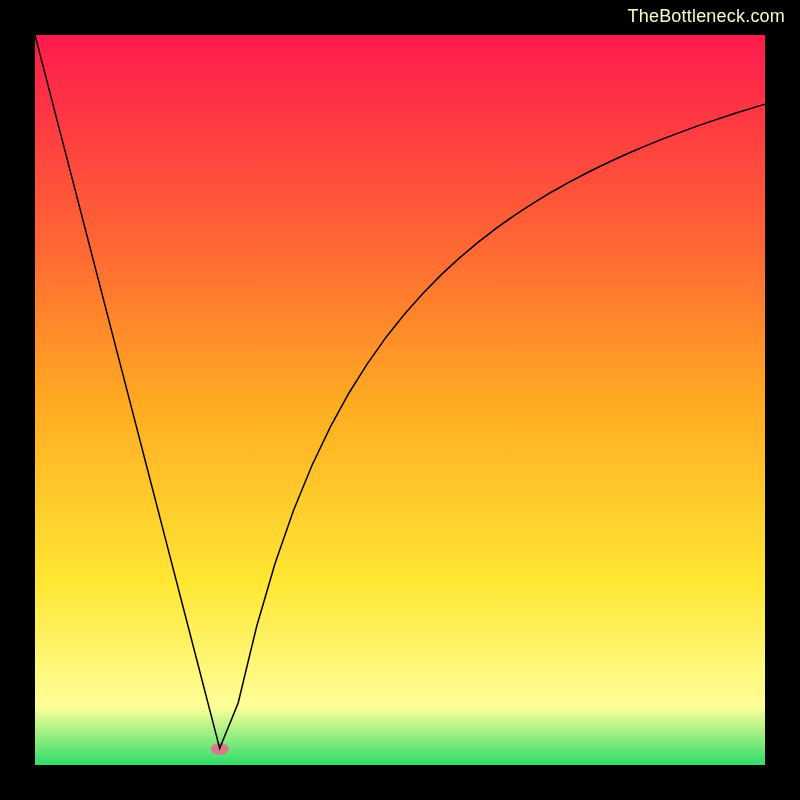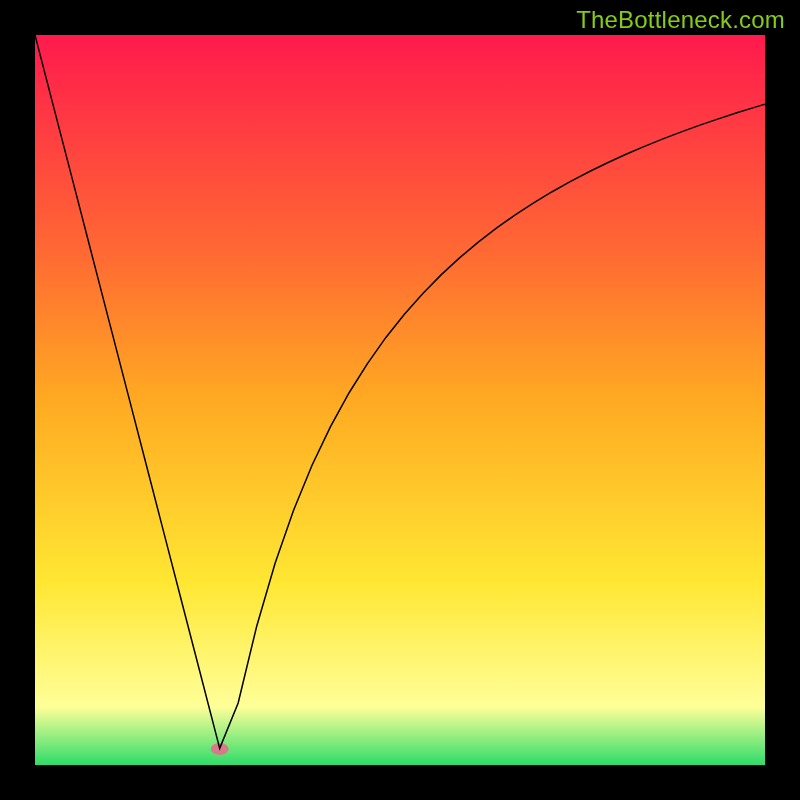--- a/index.html
+++ b/index.html
@@ -26,23 +26,23 @@
     height: 730px;
     overflow: hidden;
   }
   .plot-area svg {
     display: block;
   }
   .watermark {
     position: absolute;
     top: 6px;
     right: 15px;
-    color: #84cc16;
+    color: #fef9c3;
     font-family: Arial, Helvetica, sans-serif;
-    font-size: 24px;
+    font-size: 18px;
     font-weight: 400;
     letter-spacing: 0.2px;
   }
 </style>
 </head>
 <body>
 
 <div class="frame">
   <div class="watermark">TheBottleneck.com</div>
   <div class="plot-area">

